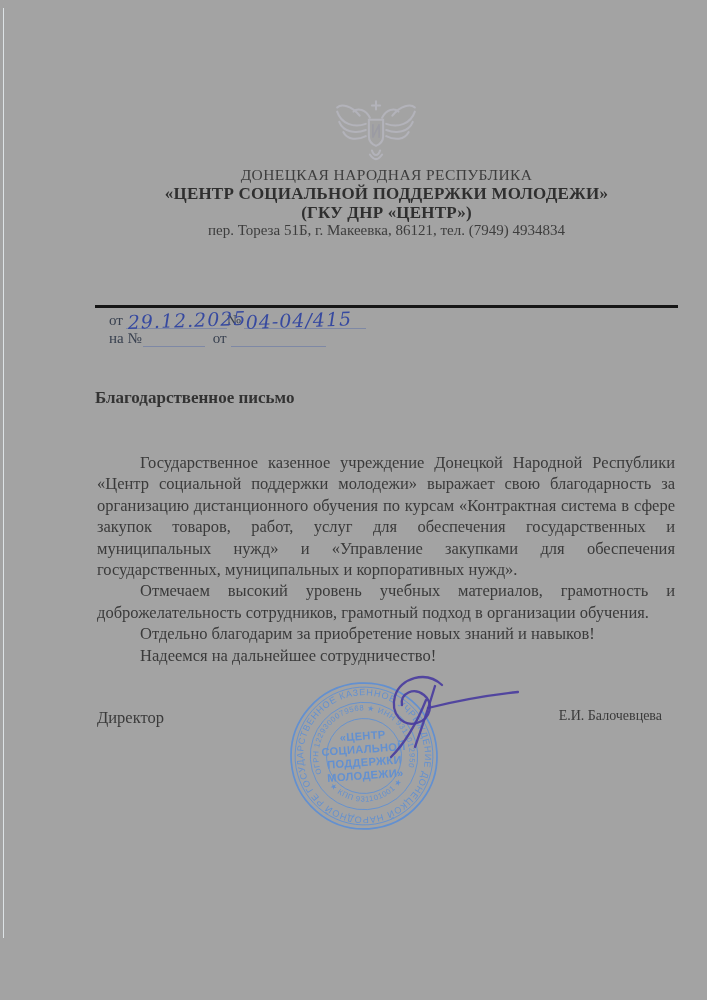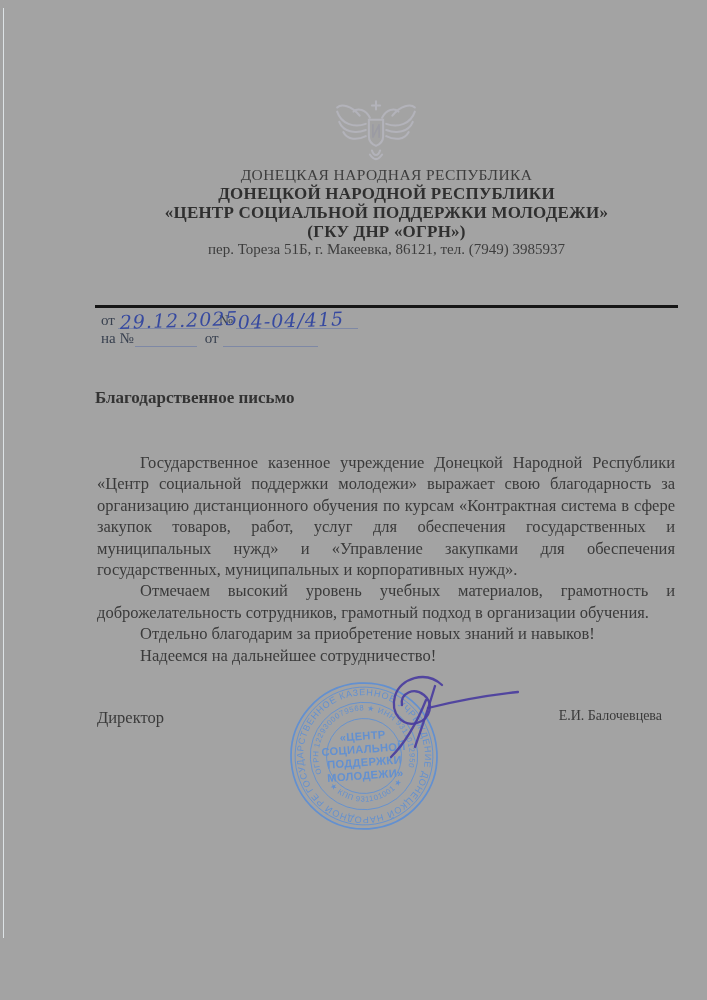--- a/index.html
+++ b/index.html
@@ -14,21 +14,21 @@
   }
   
   .emblem { position:absolute; left:329px; top:93px; width:94px; height:74px; opacity:.85; }
   
   .letterhead { position:absolute; left:95px; top:165px; width:583px; text-align:center; }
   .lh-country { font-size:15.5px; line-height:19px; letter-spacing:.4px; color:#3d3d3d; }
   .lh-bold    { font-weight:bold; font-size:17px; line-height:19px; color:#2f2f2f; letter-spacing:.2px; }
   .lh-small   { font-size:15px; line-height:17.5px; color:#3d3d3d; }
   
   .rule { position:absolute; left:95px; top:305px; width:583px; height:3px; background:#161616; }
-  .ref  { position:absolute; left:101px; top:311px; width:420px; font-size:15px; color:#38404f; }
+  .ref  { position:absolute; left:109px; top:311px; width:420px; font-size:15px; color:#38404f; }
   .ref-row { line-height:18px; white-space:nowrap; }
   .slot { display:inline-block; border-bottom:1px solid #7e88a5; height:15px; vertical-align:bottom; position:relative; }
   .slot-date { width:101px; margin-left:3px; }
   .slot-num  { width:122px; margin-left:3px; }
   .slot-na   { width:62px;  margin-left:1px; }
   .slot-ot   { width:95px;  margin-left:4px; }
   .ref-ot2 { margin-left:8px; }
   .hw {
     position:absolute; left:2px; bottom:-3px;
     font-family:"DejaVu Serif", serif; font-style:italic;
@@ -85,24 +85,23 @@
       <path d="M 39,26 L 53,26 L 53,42 C 53,47 49.5,50 46,51.5 C 42.5,50 39,47 39,42 Z"></path>
       <path d="M 43,31 L 43,43 M 49,31 L 49,43 M 43,43 L 49,31" style="stroke:#9a9aa4; stroke-width:1.6"></path>
 
       <path d="M 42,56 C 44,62 48,62 50,56"></path>
       <path d="M 40,60 C 44,66 48,66 52,60"></path>
     </svg>
   </div>
 
   <header class="letterhead">
     <div class="lh-country">ДОНЕЦКАЯ НАРОДНАЯ РЕСПУБЛИКА</div>
-    <div class="lh-bold">ДОНЕЦКОЙ НАРОДНОЙ РЕСПУБЛИКИ</div>
     <div class="lh-bold">«ЦЕНТР СОЦИАЛЬНОЙ ПОДДЕРЖКИ МОЛОДЕЖИ»</div>
-    <div class="lh-bold">(ГКУ ДНР «ОГРН»)</div>
-    <div class="lh-small">пер. Тореза 51Б, г. Макеевка, 86121, тел. (7949) 3985937</div>
+    <div class="lh-bold">(ГКУ ДНР «ЦЕНТР»)</div>
+    <div class="lh-small">пер. Тореза 51Б, г. Макеевка, 86121, тел. (7949) 4934834</div>
   </header>
 
   <div class="rule"></div>
 
   <div class="ref">
     <div class="ref-row">
       <span>от</span><span class="slot slot-date"><span class="hw">29.12.2025</span></span><span>№</span><span class="slot slot-num"><span class="hw">04-04/415</span></span>
     </div>
     <div class="ref-row">
       <span>на №</span><span class="slot slot-na"></span><span class="ref-ot2">от</span><span class="slot slot-ot"></span>

